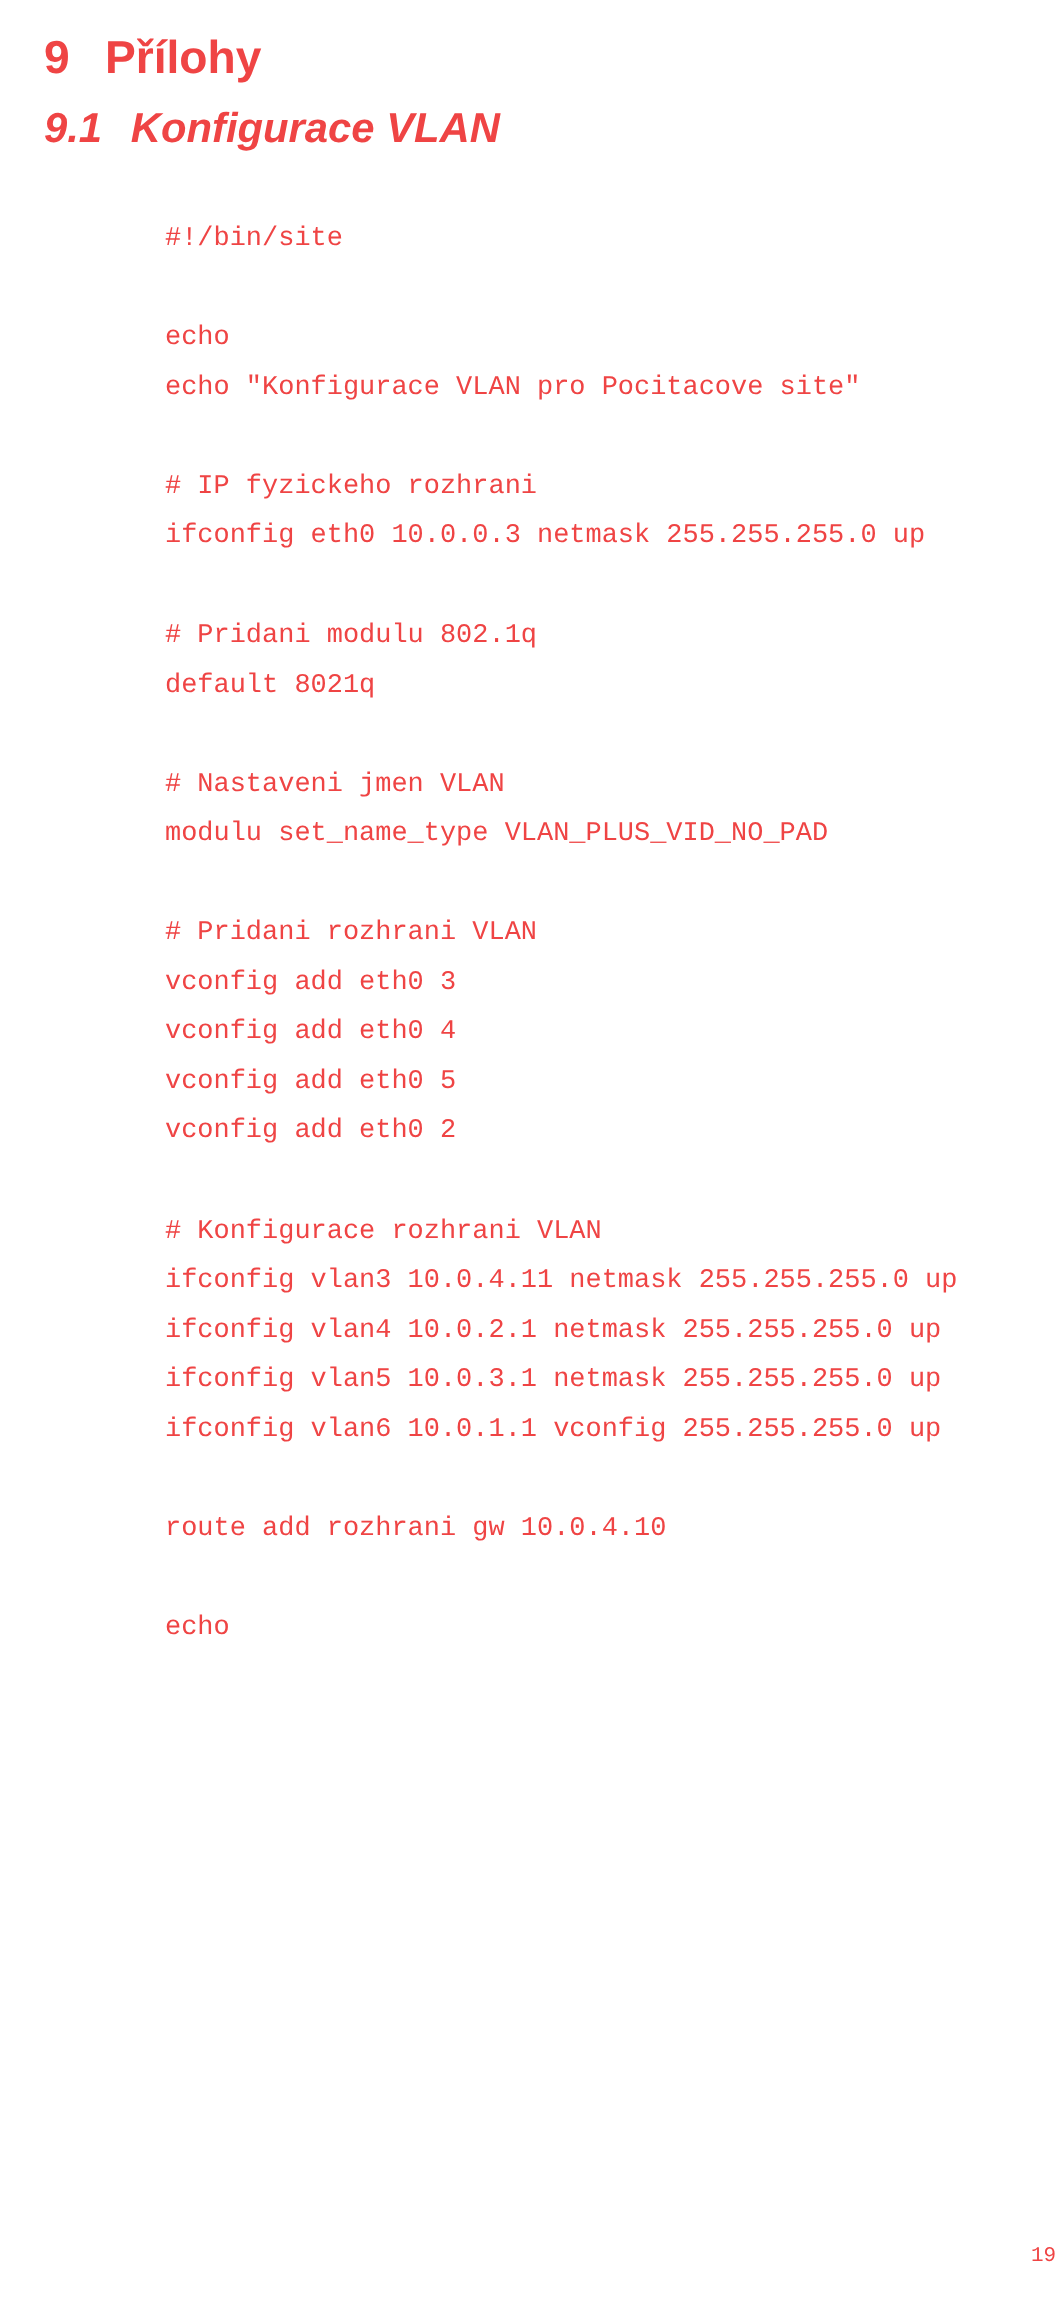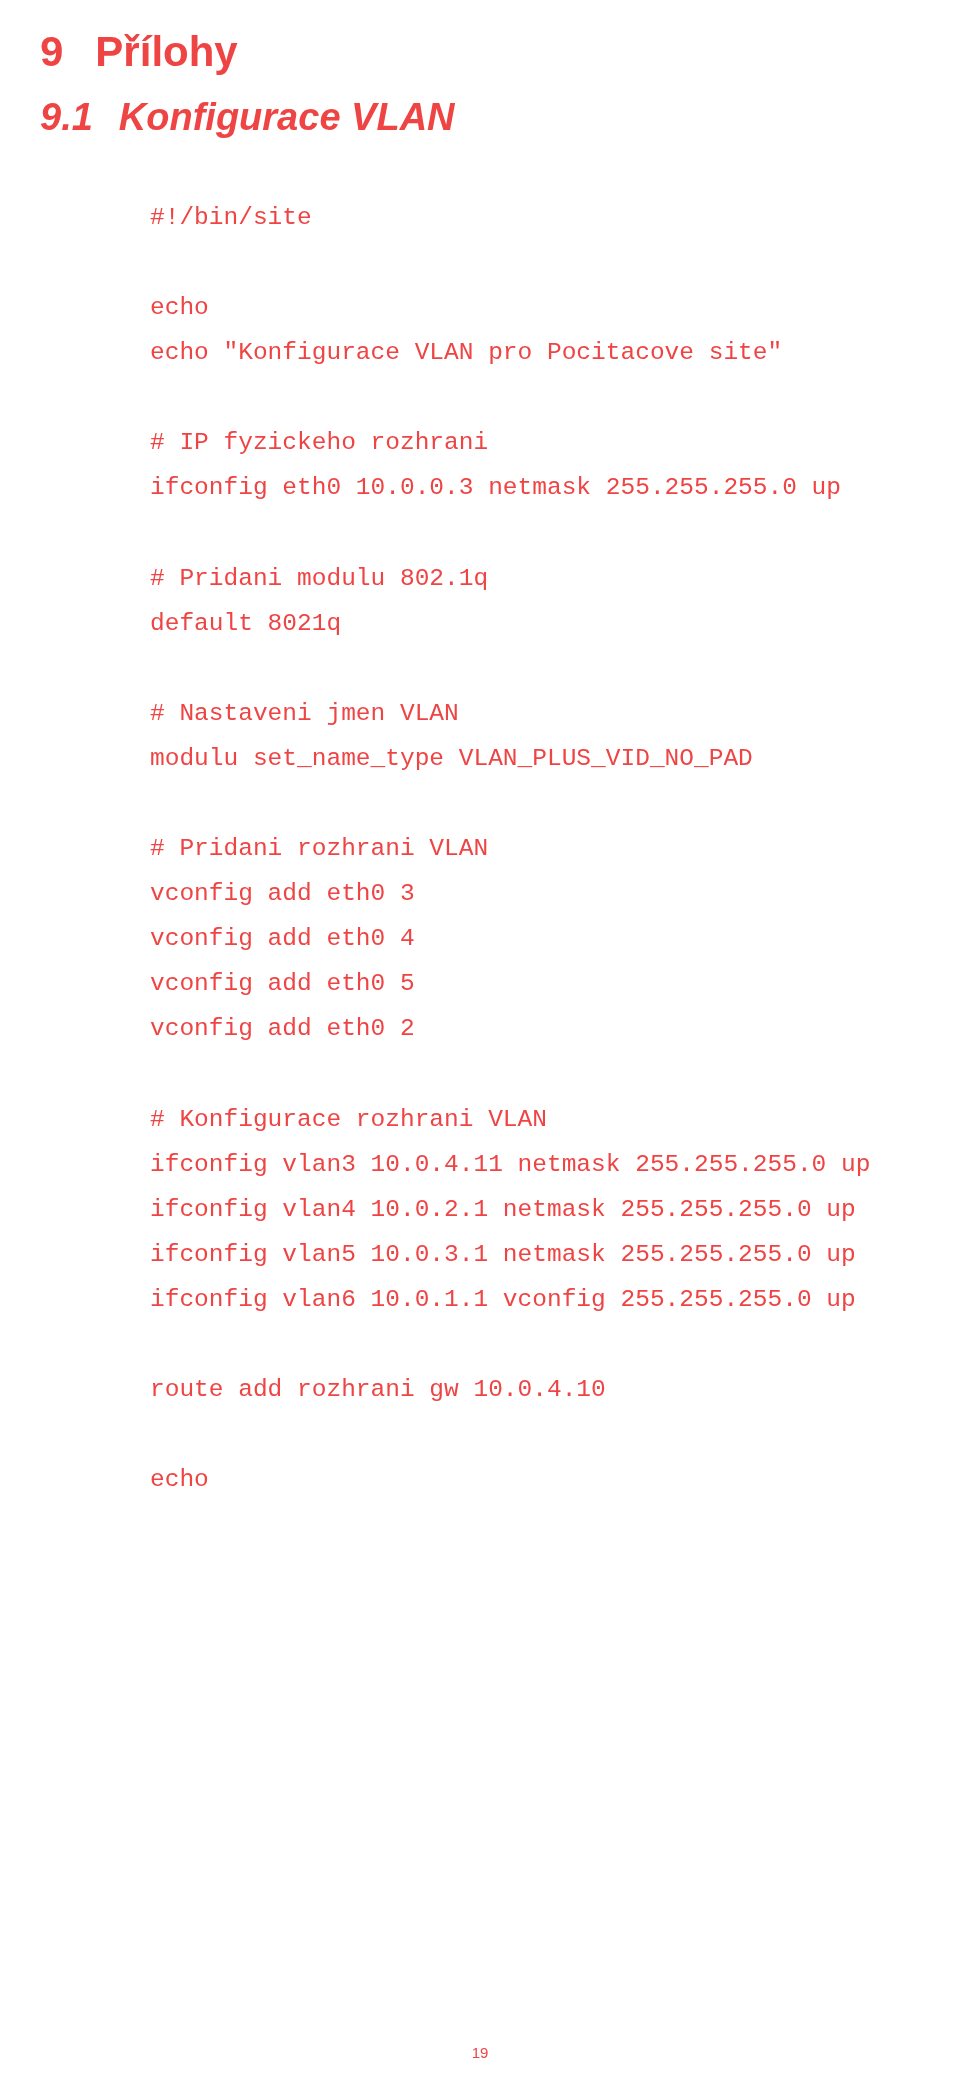--- a/index.html
+++ b/index.html
@@ -43,23 +43,23 @@
     font-size: 24.5px;
     line-height: 1.84;
     white-space: pre;
     margin-left: 110px;
   }
   .page-number {
     position: absolute;
     bottom: 32px;
     left: 0;
     right: 0;
-    text-align: center;
-    font-family: Liberation Sans, sans-serif;
-    font-size: 15px;
+    text-align: right;
+    font-family: Liberation Mono, monospace;
+    font-size: 19px;
   }
 </style>
 </head>
 <body>
 
 <div class="page">
 
   <div class="chapter-line">
     <span class="chapter-num">9</span><span>Přílohy</span>
   </div>

